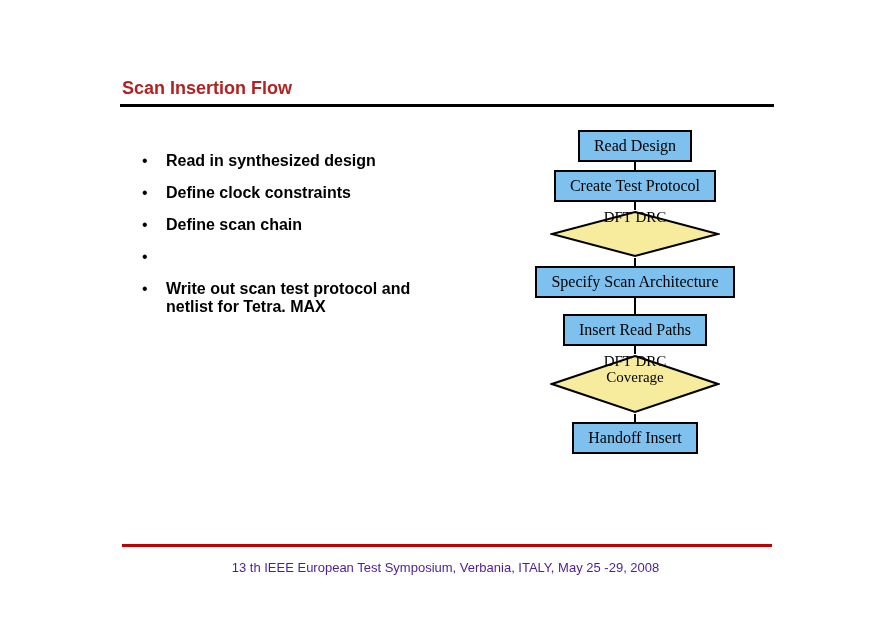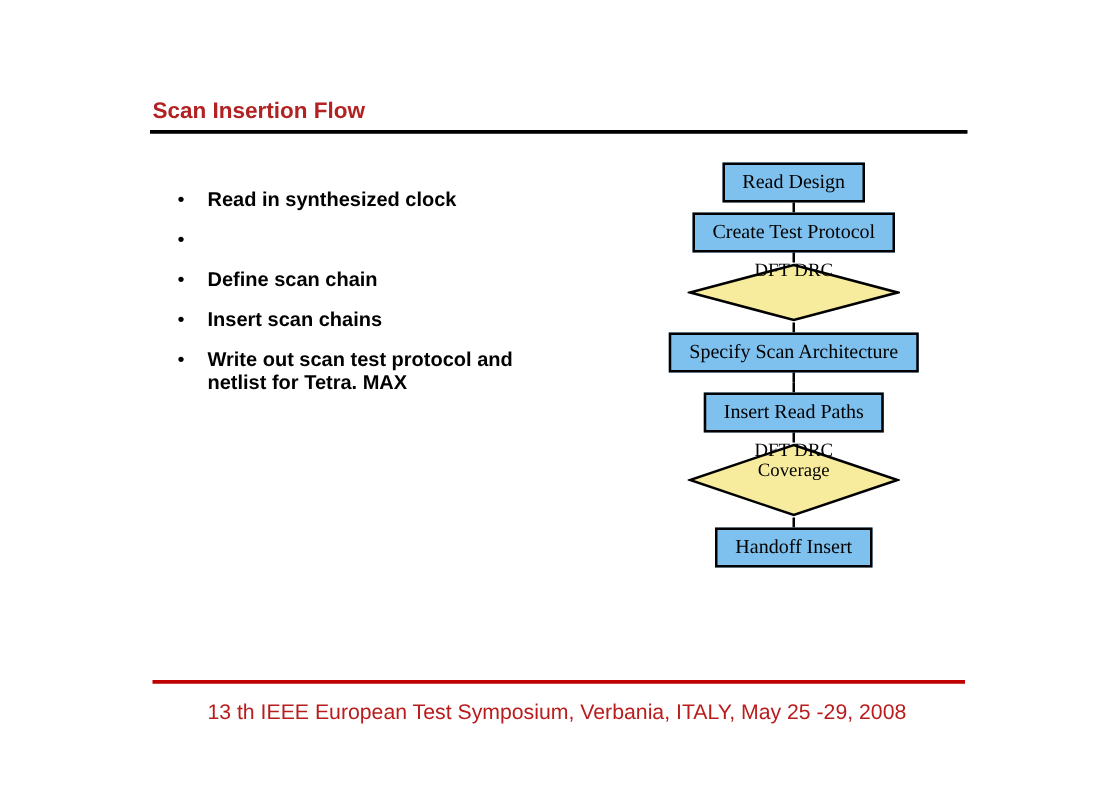--- a/index.html
+++ b/index.html
@@ -110,47 +110,47 @@
     width: 650px;
     height: 0;
     border-top: 3px solid #c00000;
   }
   .footer-text {
     position: absolute;
     left: 0;
     right: 0;
     top: 560px;
     text-align: center;
-    font-size: 17px;
-    color: #b91c1c;
+    font-size: 13px;
+    color: #4c1d95;
   }
 </style>
 </head>
 <body>
 
 <div class="slide">
 
   <div class="title">Scan Insertion Flow</div>
   <div class="title-rule"></div>
 
   <div class="bullets">
     <div class="bullet-row">
       <span class="bullet-dot">•</span>
-      <span class="bullet-text">Read in synthesized clock</span>
+      <span class="bullet-text">Read in synthesized design</span>
     </div>
     <div class="bullet-row">
       <span class="bullet-dot">•</span>
+      <span class="bullet-text">Define clock constraints</span>
     </div>
     <div class="bullet-row">
       <span class="bullet-dot">•</span>
       <span class="bullet-text">Define scan chain</span>
     </div>
     <div class="bullet-row">
       <span class="bullet-dot">•</span>
-      <span class="bullet-text">Insert scan chains</span>
     </div>
     <div class="bullet-row">
       <span class="bullet-dot">•</span>
       <span class="bullet-text">Write out scan test protocol and netlist for Tetra. MAX</span>
     </div>
   </div>
 
   <div class="flow">
 
     <div class="rect-box">Read Design</div>

